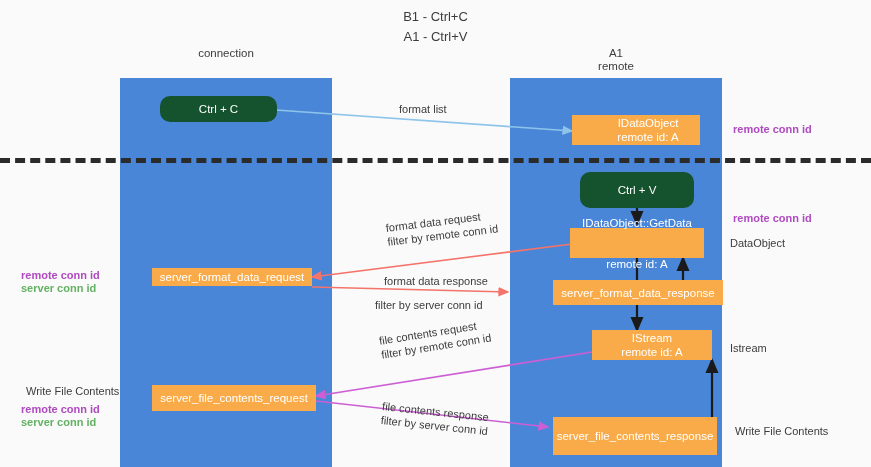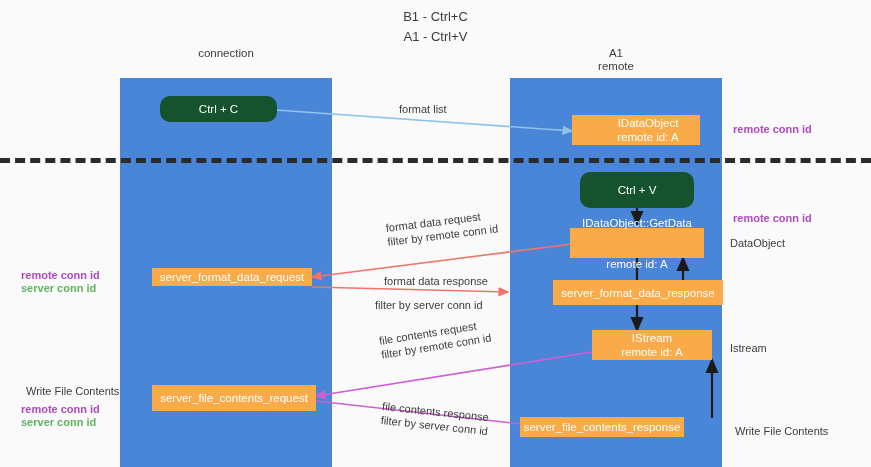--- a/index.html
+++ b/index.html
@@ -180,21 +180,21 @@
 
   <div class="node orange" style="left:592px; top:330px; width:120px; height:30px;">
     <span>IStream</span>
     <span>remote id: A</span>
   </div>
 
   <div class="node orange" style="left:152px; top:385px; width:164px; height:26px;">
     <span>server_file_contents_request</span>
   </div>
 
-  <div class="node orange" style="left:520px; top:417px; width:164px; height:20px;">
+  <div class="node orange" style="left:553px; top:417px; width:164px; height:38px;">
     <span>server_file_contents_response</span>
   </div>
 
   <div class="lbl" style="left:399px; top:102px;">format list</div>
 
   <div class="lbl rot" style="left:385px; top:221px; transform: rotate(-7deg);">
     <div>format data request</div>
     <div>
       <span>filter by </span><span class="purple">remote conn id</span>
     </div>

